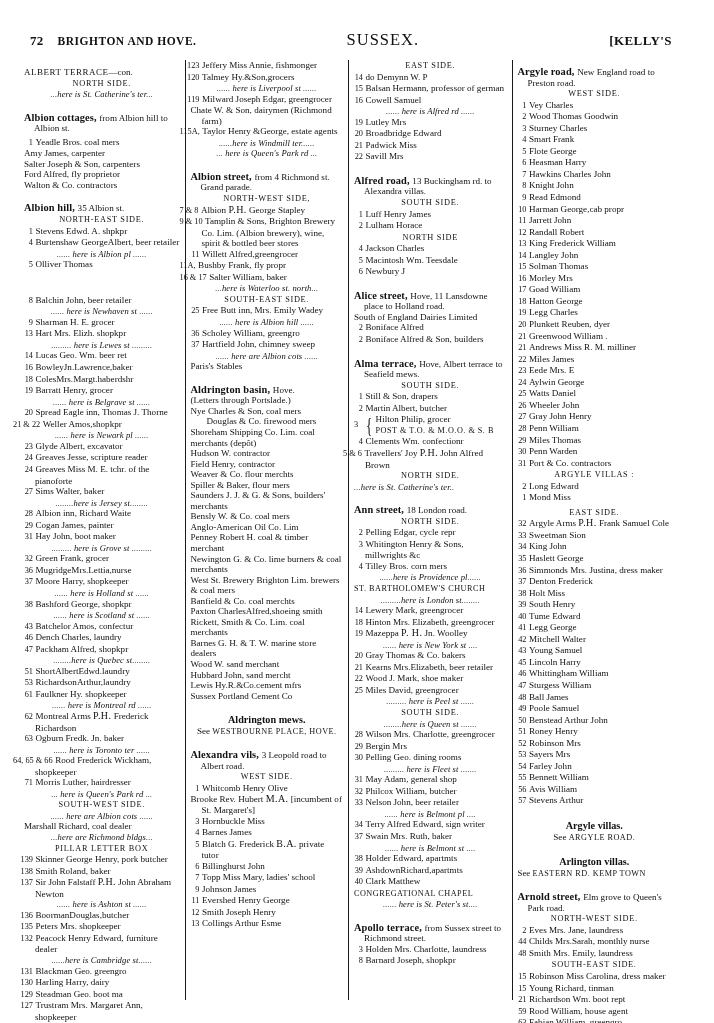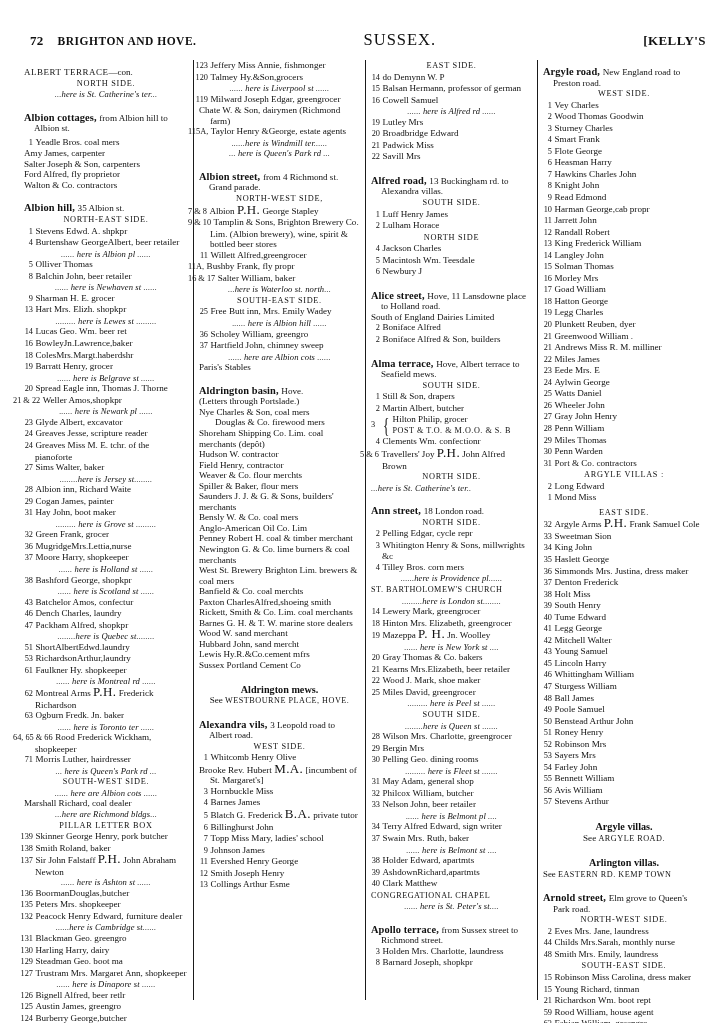--- a/index.html
+++ b/index.html
@@ -6,21 +6,21 @@
   body{
     width:714px;height:1023px;
     font-family:"Liberation Serif","DejaVu Serif",serif;
     color:#111;
     -webkit-font-smoothing:none;
   }
   #page{
     position:relative;
     width:714px;height:1023px;
     box-sizing:border-box;
-    padding:30px 4px 12px 22px;
+    padding:30px 38px 12px 22px;
   }
 
   
   .runhead{
     display:flex;align-items:baseline;
     height:24px;
     padding:0 4px 0 8px;
     white-space:nowrap;
   }
   .rh-page{font-size:13px;font-weight:bold;letter-spacing:.3px;}
@@ -92,21 +92,21 @@
   }
   
   .here{
     text-align:center;
     font-style:italic;
     font-size:8.6px;
     letter-spacing:.1px;
   }
   .here.lead{text-align:left;}
   .smallcaps{font-variant:small-caps;letter-spacing:.5px;font-size:8.2px;}
-  .ph{font-variant:small-caps;font-size:13px;letter-spacing:.4px;}
+  .ph{font-variant:small-caps;font-size:10px;letter-spacing:.4px;}
   .center{text-align:center;}
   .sub{padding-left:11px;}
   .nohang{padding-left:0;text-indent:0;}
   .gap{height:6px;}
   .gap-s{height:3px;}
 
   
   .brace-row{display:flex;align-items:stretch;}
   .brace-num{
     min-width:9px;text-align:right;font-size:8.3px;
@@ -166,21 +166,21 @@
           <span style="display: block; padding-left: 11px; text-indent: -11px;"><span class="num">1</span><span class="txt">Stevens Edwd. A. shpkpr</span></span>
         </div>
         <div class="e" style="display: block; padding-left: 0px; text-indent: 0px;">
           <span style="display: block; padding-left: 11px; text-indent: -11px;"><span class="num">4</span><span class="txt">Burtenshaw GeorgeAlbert, beer retailer</span></span>
         </div>
         <div class="here">...... here is Albion pl ......</div>
         <div class="e" style="display: block; padding-left: 0px; text-indent: 0px;">
           <span style="display: block; padding-left: 11px; text-indent: -11px;"><span class="num">5</span><span class="txt">Olliver Thomas</span></span>
         </div>
         <div class="e" style="display: block; padding-left: 0px; text-indent: 0px;">
-          <span style="display: block; padding-left: 11px; text-indent: -11px;"><span class="num">8</span><span class="txt">Balchin John, beer retailer</span></span>
+          <span style="display: block; padding-left: 11px; text-indent: -11px; margin-top: 24px;"><span class="num">8</span><span class="txt">Balchin John, beer retailer</span></span>
         </div>
         <div class="here">...... here is Newhaven st ......</div>
         <div class="e" style="display: block; padding-left: 0px; text-indent: 0px;">
           <span style="display: block; padding-left: 11px; text-indent: -11px;"><span class="num">9</span><span class="txt">Sharman H. E. grocer</span></span>
         </div>
         <div class="e" style="display: block; padding-left: 0px; text-indent: 0px;">
           <span style="display: block; padding-left: 11px; text-indent: -11px;"><span class="num">13</span><span class="txt">Hart Mrs. Elizh. shopkpr</span></span>
         </div>
         <div class="here">......... here is Lewes st .........</div>
         <div class="e" style="display: block; padding-left: 0px; text-indent: 0px;">

